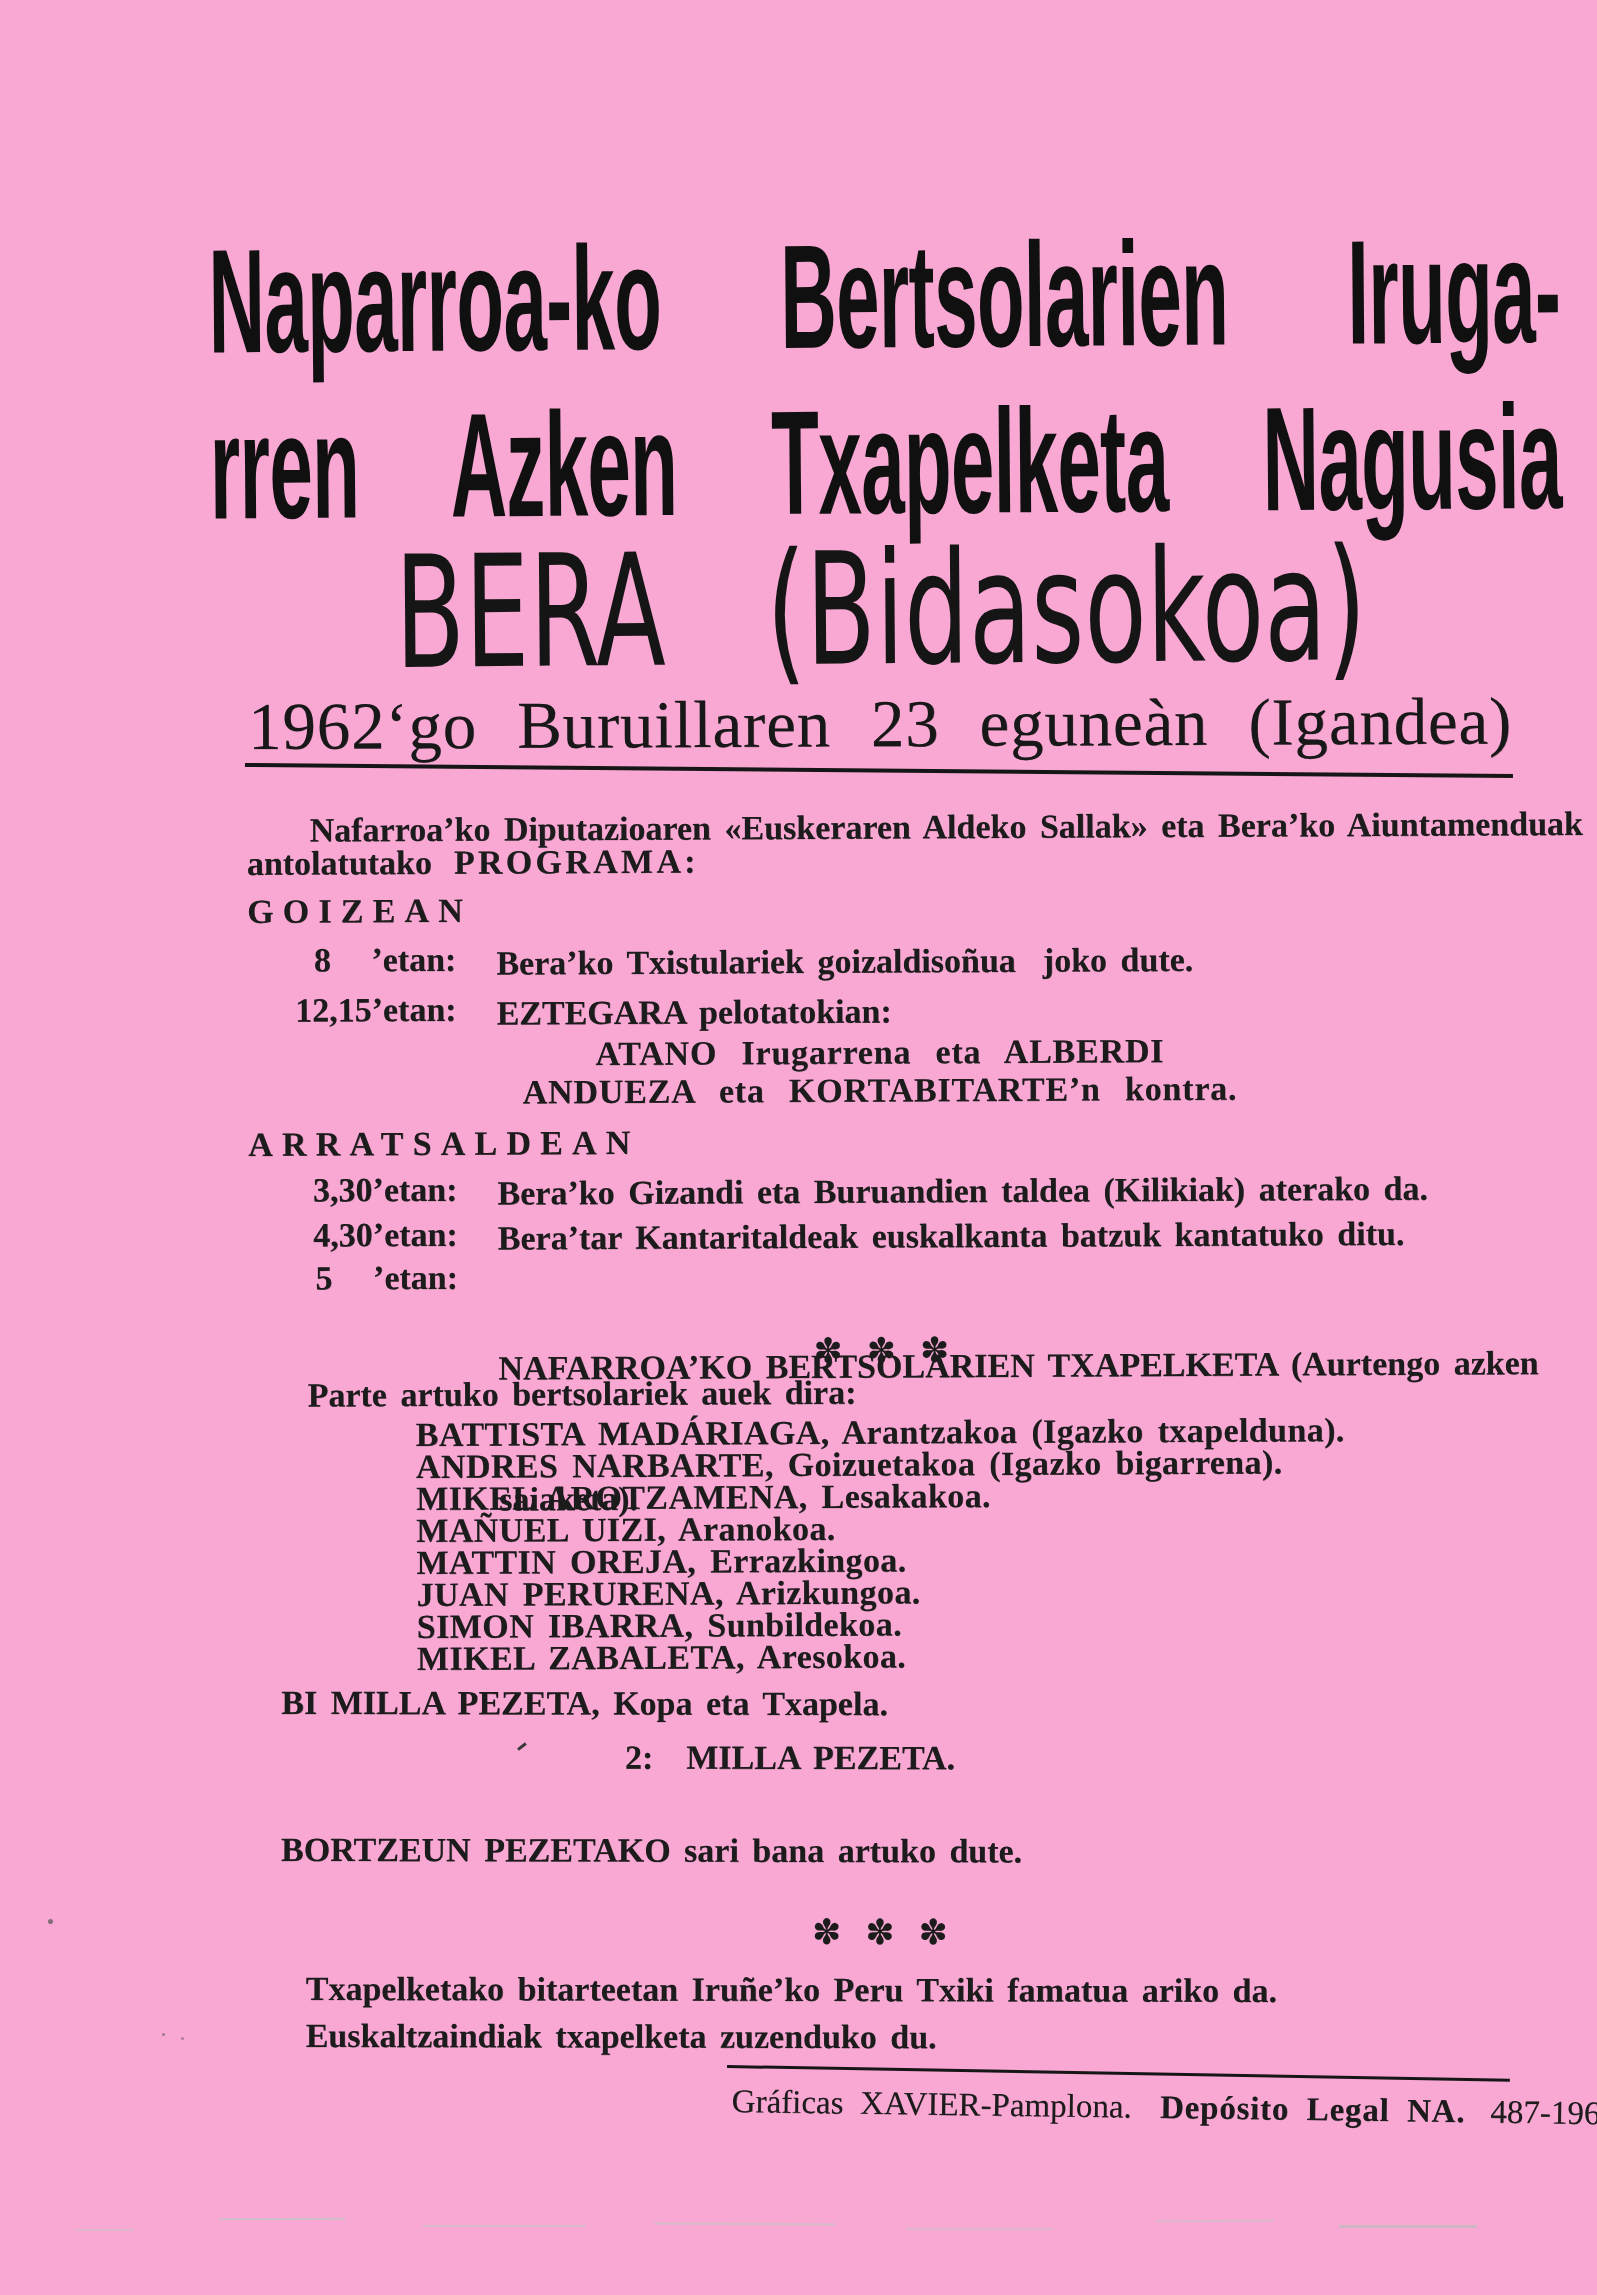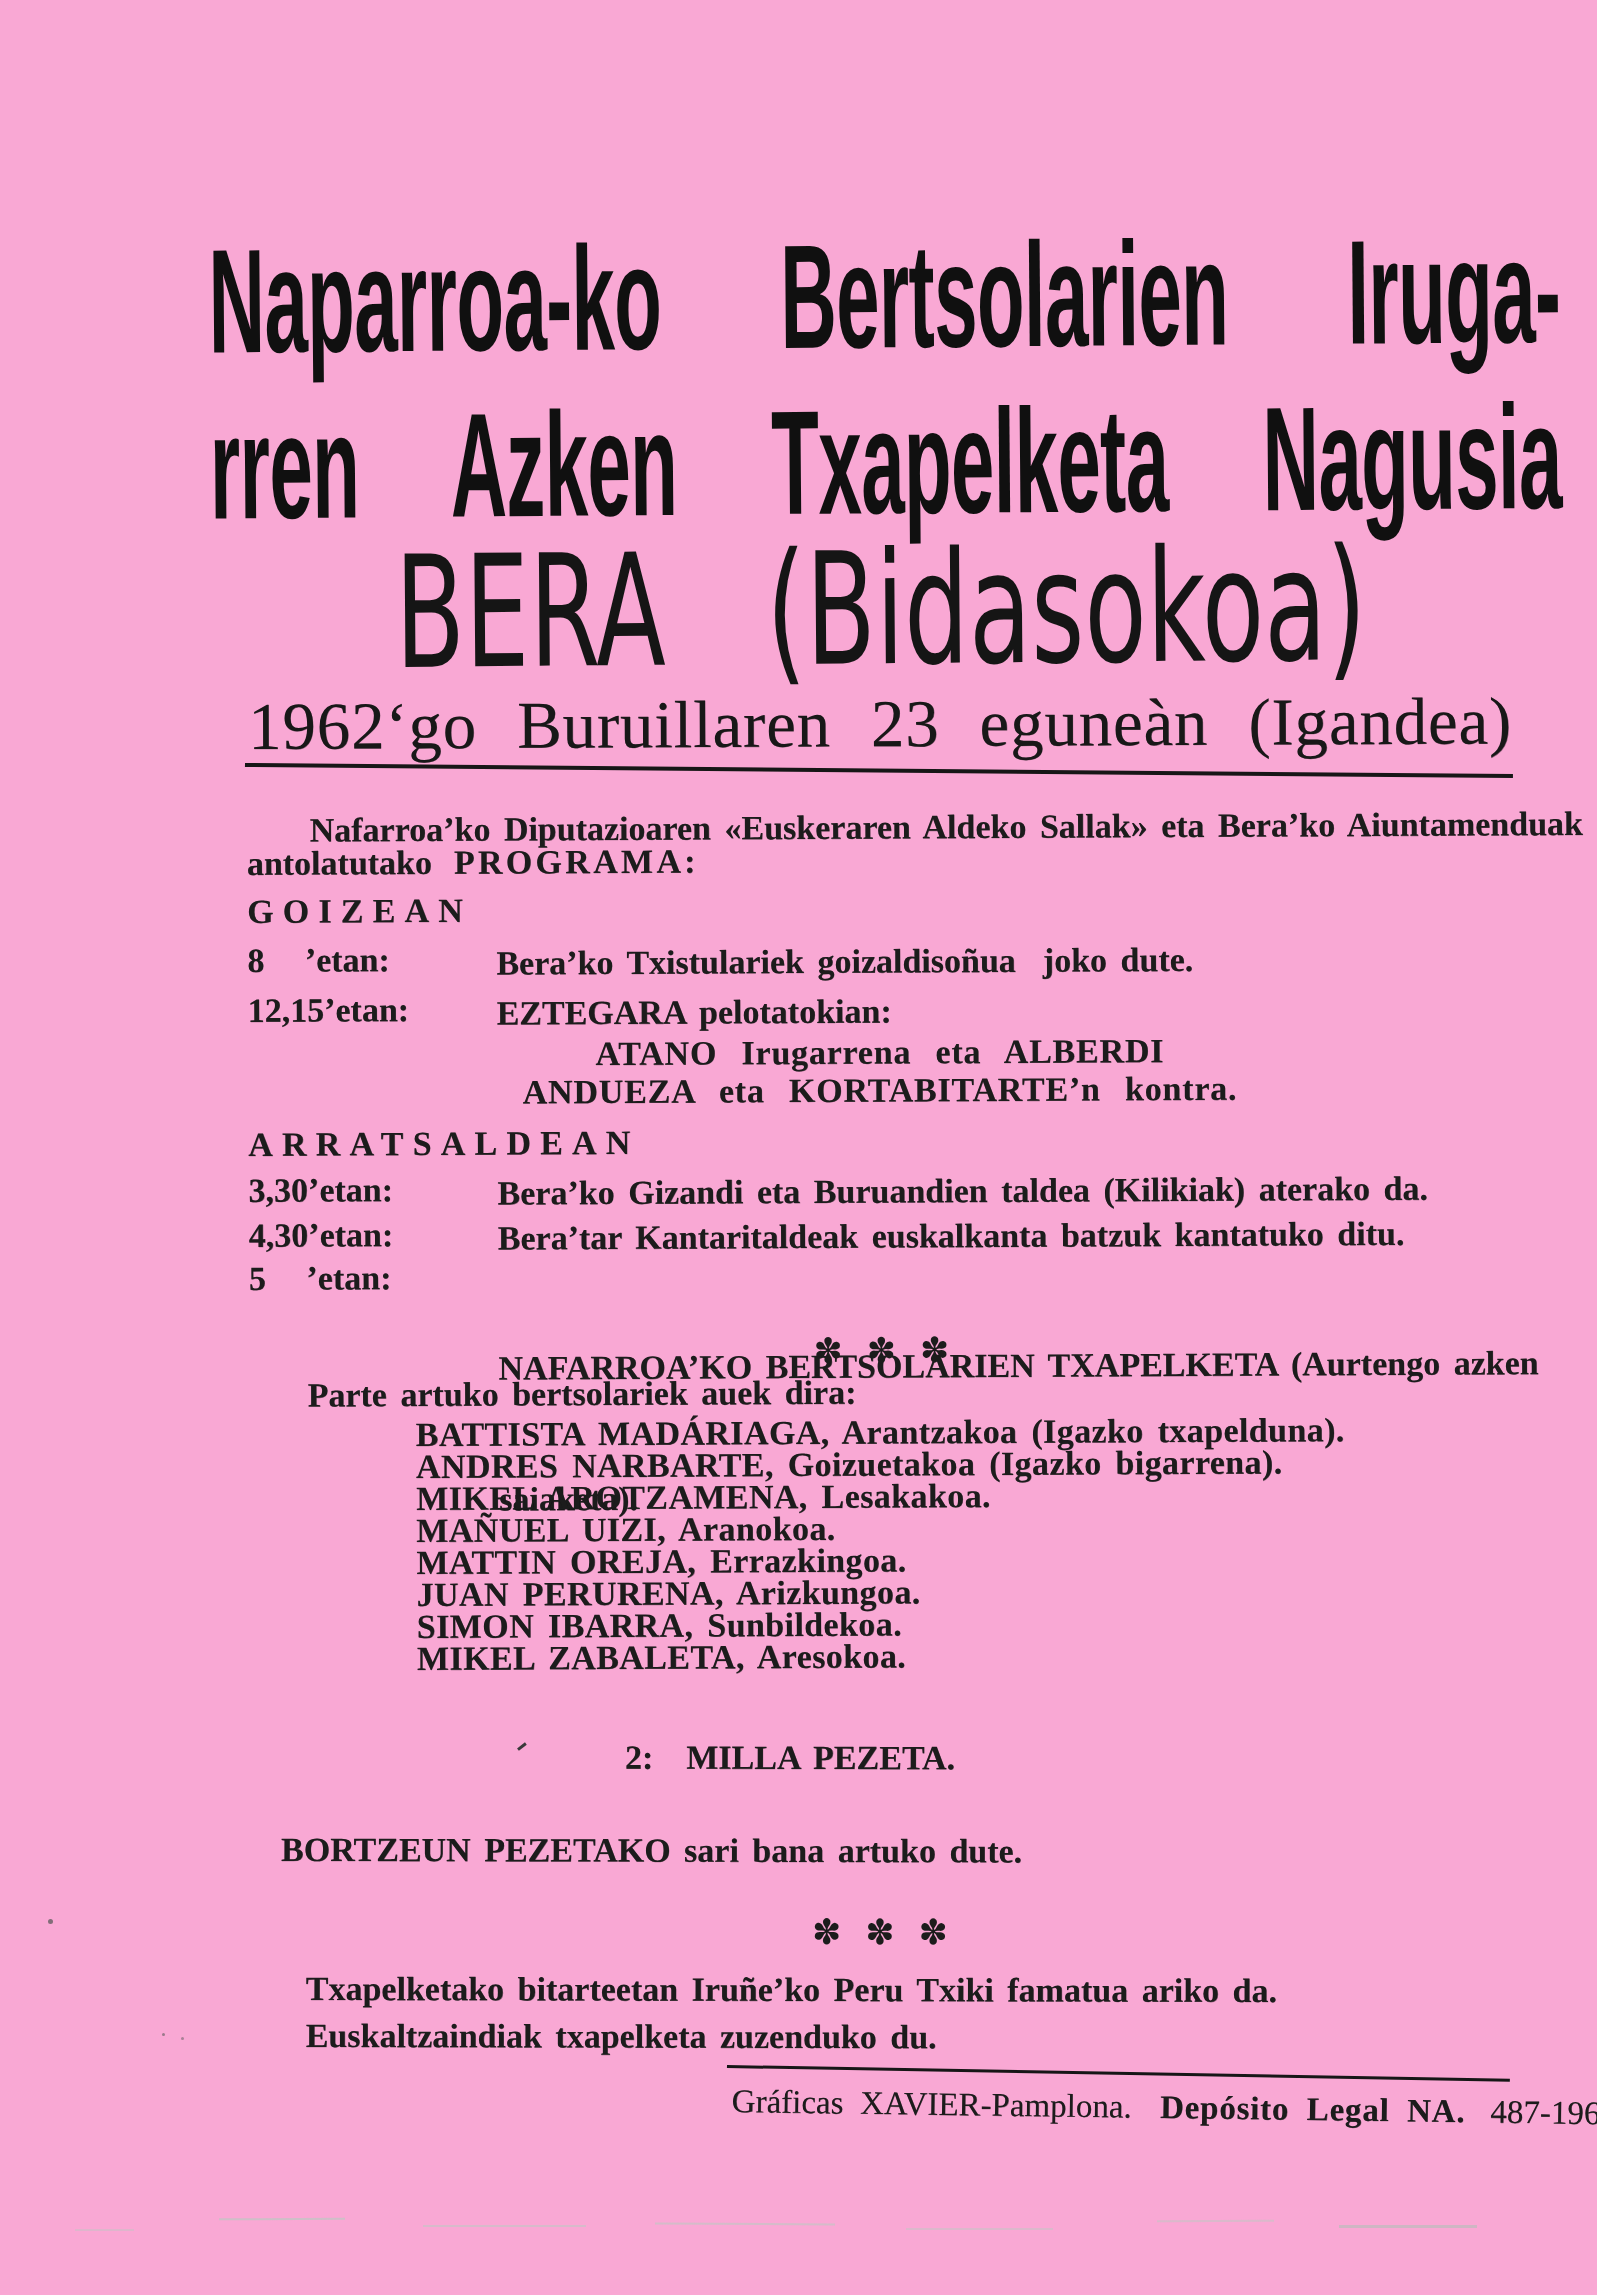--- a/index.html
+++ b/index.html
@@ -32,21 +32,21 @@
   .dateline{
     font-size:67px; line-height:1.05; letter-spacing:0.8px;
     text-align:justify; text-align-last:justify;
     color:#181818; font-weight:500;
   }
   .rule{background:#161616;}
   
   .body-t{font-size:34px; font-weight:700; line-height:1.08; word-spacing:5px; color:#1c1c1c;}
   .sec-head{font-size:34px; font-weight:700; letter-spacing:9.2px; color:#1c1c1c;}
   .row{display:flex; align-items:flex-start;}
-  .time{width:209px; text-align:left; white-space:pre; flex:0 0 auto;}
+  .time{width:209px; text-align:right; white-space:pre; flex:0 0 auto;}
   .desc{margin-left:40px; white-space:pre-wrap; line-height:1.28;}
   .centerline{width:1264px; text-align:center; word-spacing:15px; letter-spacing:0.8px;}
   .ornament{width:1264px; text-align:center; font-family:"DejaVu Sans",sans-serif;
     font-size:35px; font-weight:700; word-spacing:11.7px; color:#1c1c1c;}
   .names{line-height:32px; letter-spacing:0.4px;}
   .prize-label{width:405px; text-align:right; white-space:pre; flex:0 0 auto;}
   .prize-text{margin-left:33px; white-space:pre;}
   .footer-line{font-size:33px; font-weight:400; word-spacing:8.4px; white-space:nowrap; color:#1c1c1c;}
   .footer-bold{font-weight:700; letter-spacing:0.8px;}
   .artifact{position:absolute; background:#c4c4c4;}
@@ -119,20 +119,21 @@
       <div>MATTIN OREJA, Errazkingoa.</div>
       <div>JUAN PERURENA, Arizkungoa.</div>
       <div>SIMON IBARRA, Sunbildekoa.</div>
       <div>MIKEL ZABALETA, Aresokoa.</div>
     </div>
   </div>
 
   <div class="abs" style="inset:0; transform:rotate(0.12deg); transform-origin:799px 1884px;">
 
     <div class="abs row body-t ink" style="top:1686px; left:248px;">
+      <div class="prize-text">BI MILLA PEZETA, Kopa eta Txapela.</div>
     </div>
     <div class="abs row body-t ink" style="top:1740px; left:248px;">
       <div class="prize-label">2:</div>
       <div class="prize-text">MILLA PEZETA.</div>
     </div>
     <div class="abs row body-t ink" style="top:1786px; left:248px;">
     </div>
     <div class="abs row body-t ink" style="top:1833px; left:248px;">
       <div class="prize-text">BORTZEUN PEZETAKO sari bana artuko dute.</div>
     </div>

